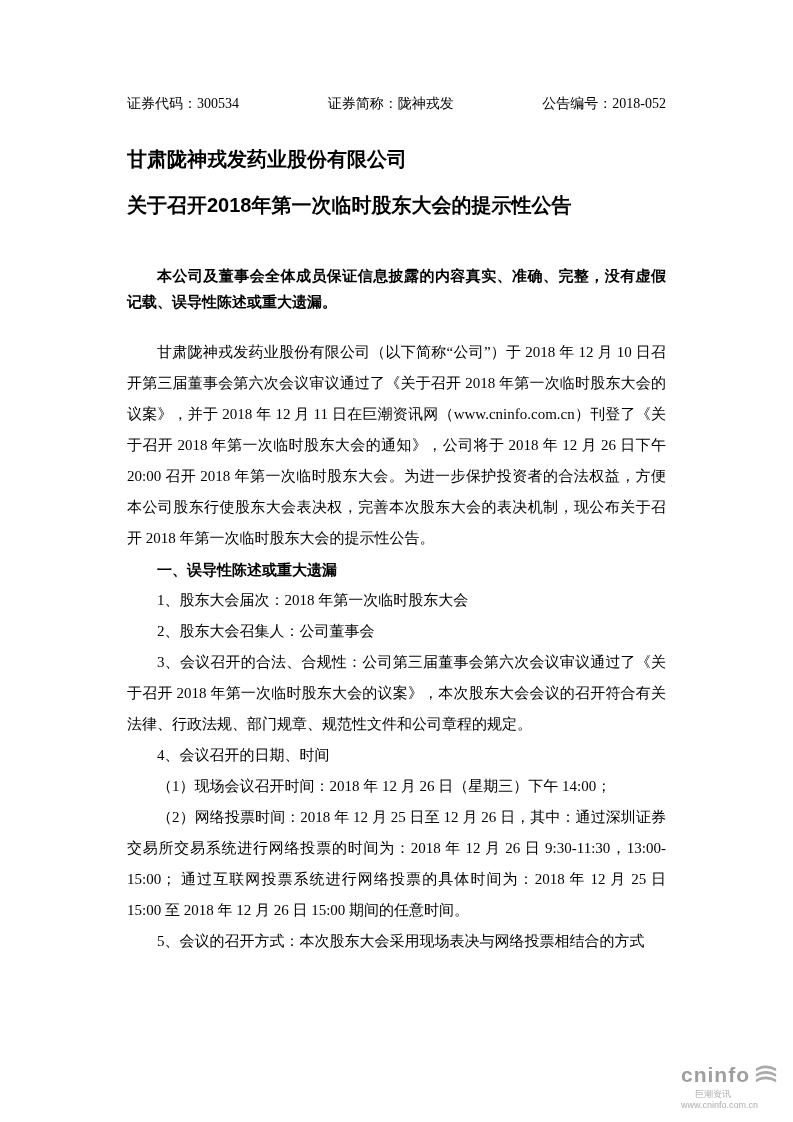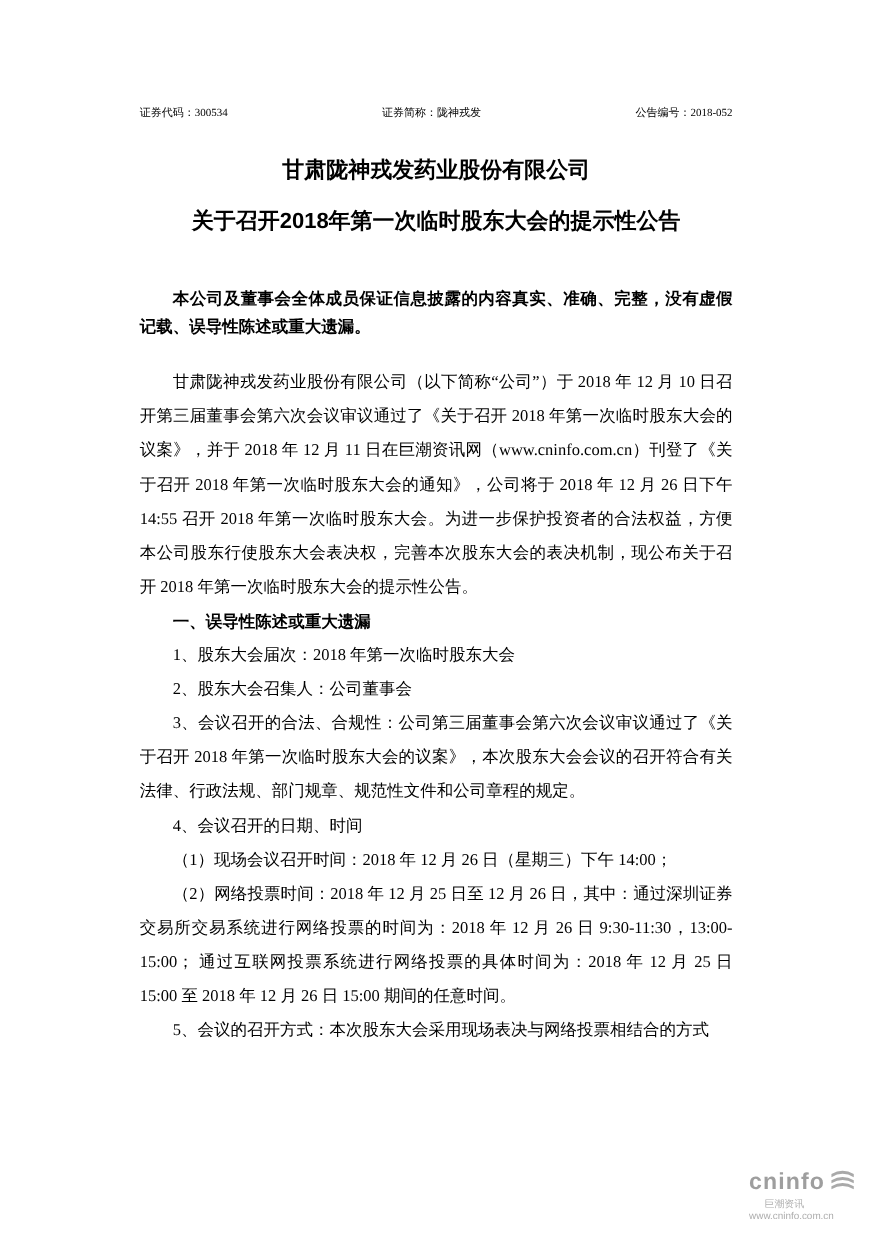--- a/index.html
+++ b/index.html
@@ -12,26 +12,26 @@
     font-family: "Liberation Serif", "DejaVu Serif", serif;
     color: #000000;
   }
   .page {
     padding: 95px 127px 0 127px;
     width: 100%;
   }
   .doc-header {
     display: flex;
     justify-content: space-between;
-    font-size: 10px;
+    font-size: 14px;
     margin-bottom: 32px;
     white-space: nowrap;
   }
   .title {
-    text-align: center;
+    text-align: left;
     font-family: "Liberation Sans", "DejaVu Sans", sans-serif;
     font-weight: bold;
     font-size: 20px;
     line-height: 28px;
     margin-bottom: 18px;
   }
   .title-sub {
     margin-bottom: 44px;
   }
   .declaration {
@@ -93,21 +93,21 @@
     <span>证券代码：300534</span>
     <span>证券简称：陇神戎发</span>
     <span>公告编号：2018-052</span>
   </div>
 
   <div class="title">甘肃陇神戎发药业股份有限公司</div>
   <div class="title title-sub">关于召开2018年第一次临时股东大会的提示性公告</div>
 
   <p class="declaration">本公司及董事会全体成员保证信息披露的内容真实、准确、完整，没有虚假记载、误导性陈述或重大遗漏。</p>
 
-  <p class="para">甘肃陇神戎发药业股份有限公司（以下简称“公司”）于 2018 年 12 月 10 日召开第三届董事会第六次会议审议通过了《关于召开 2018 年第一次临时股东大会的议案》，并于 2018 年 12 月 11 日在巨潮资讯网（www.cninfo.com.cn）刊登了《关于召开 2018 年第一次临时股东大会的通知》，公司将于 2018 年 12 月 26 日下午 14:55 召开 2018 年第一次临时股东大会。为进一步保护投资者的合法权益，方便本公司股东行使股东大会表决权，完善本次股东大会的表决机制，现公布关于召开 2018 年第一次临时股东大会的提示性公告。</p>
+  <p class="para">甘肃陇神戎发药业股份有限公司（以下简称“公司”）于 2018 年 12 月 10 日召开第三届董事会第六次会议审议通过了《关于召开 2018 年第一次临时股东大会的议案》，并于 2018 年 12 月 11 日在巨潮资讯网（www.cninfo.com.cn）刊登了《关于召开 2018 年第一次临时股东大会的通知》，公司将于 2018 年 12 月 26 日下午 20:00 召开 2018 年第一次临时股东大会。为进一步保护投资者的合法权益，方便本公司股东行使股东大会表决权，完善本次股东大会的表决机制，现公布关于召开 2018 年第一次临时股东大会的提示性公告。</p>
 
   <p class="para bold-sans">一、误导性陈述或重大遗漏</p>
   <p class="para">1、股东大会届次：2018 年第一次临时股东大会</p>
   <p class="para">2、股东大会召集人：公司董事会</p>
   <p class="para">3、会议召开的合法、合规性：公司第三届董事会第六次会议审议通过了《关于召开 2018 年第一次临时股东大会的议案》，本次股东大会会议的召开符合有关法律、行政法规、部门规章、规范性文件和公司章程的规定。</p>
   <p class="para">4、会议召开的日期、时间</p>
   <p class="para">（1）现场会议召开时间：2018 年 12 月 26 日（星期三）下午 14:00；</p>
   <p class="para">（2）网络投票时间：2018 年 12 月 25 日至 12 月 26 日，其中：通过深圳证券交易所交易系统进行网络投票的时间为：2018 年 12 月 26 日 9:30-11:30，13:00-15:00；  通过互联网投票系统进行网络投票的具体时间为：2018 年 12 月 25 日 15:00 至 2018 年 12 月 26 日 15:00 期间的任意时间。</p>
   <p class="para">5、会议的召开方式：本次股东大会采用现场表决与网络投票相结合的方式</p>
 

